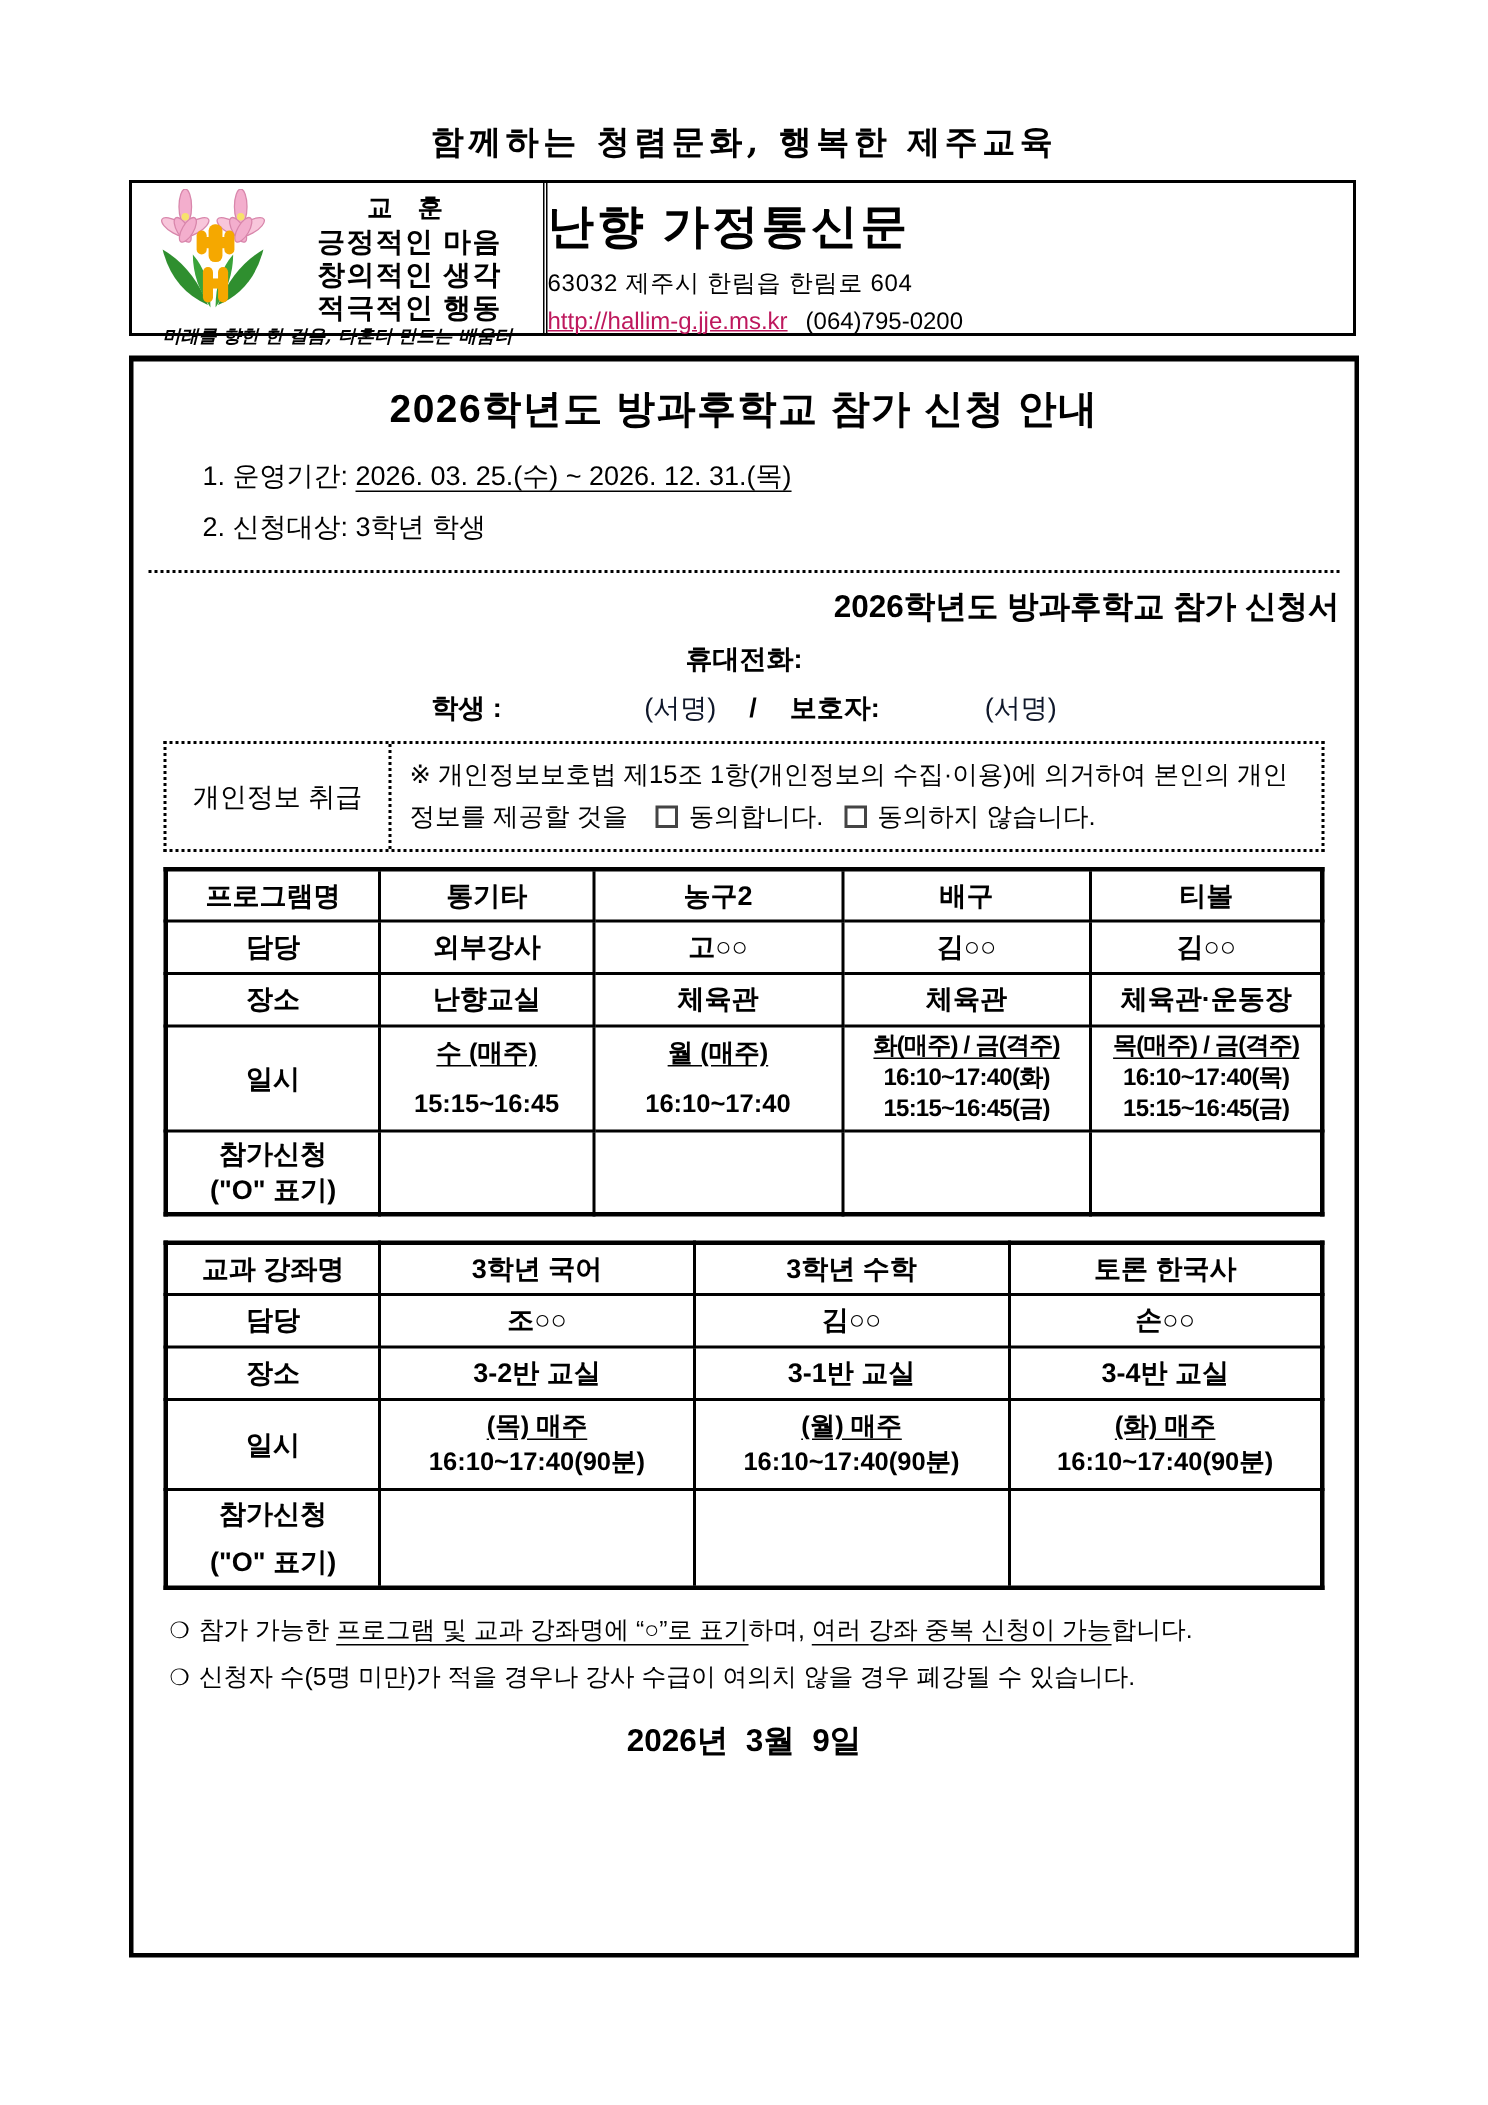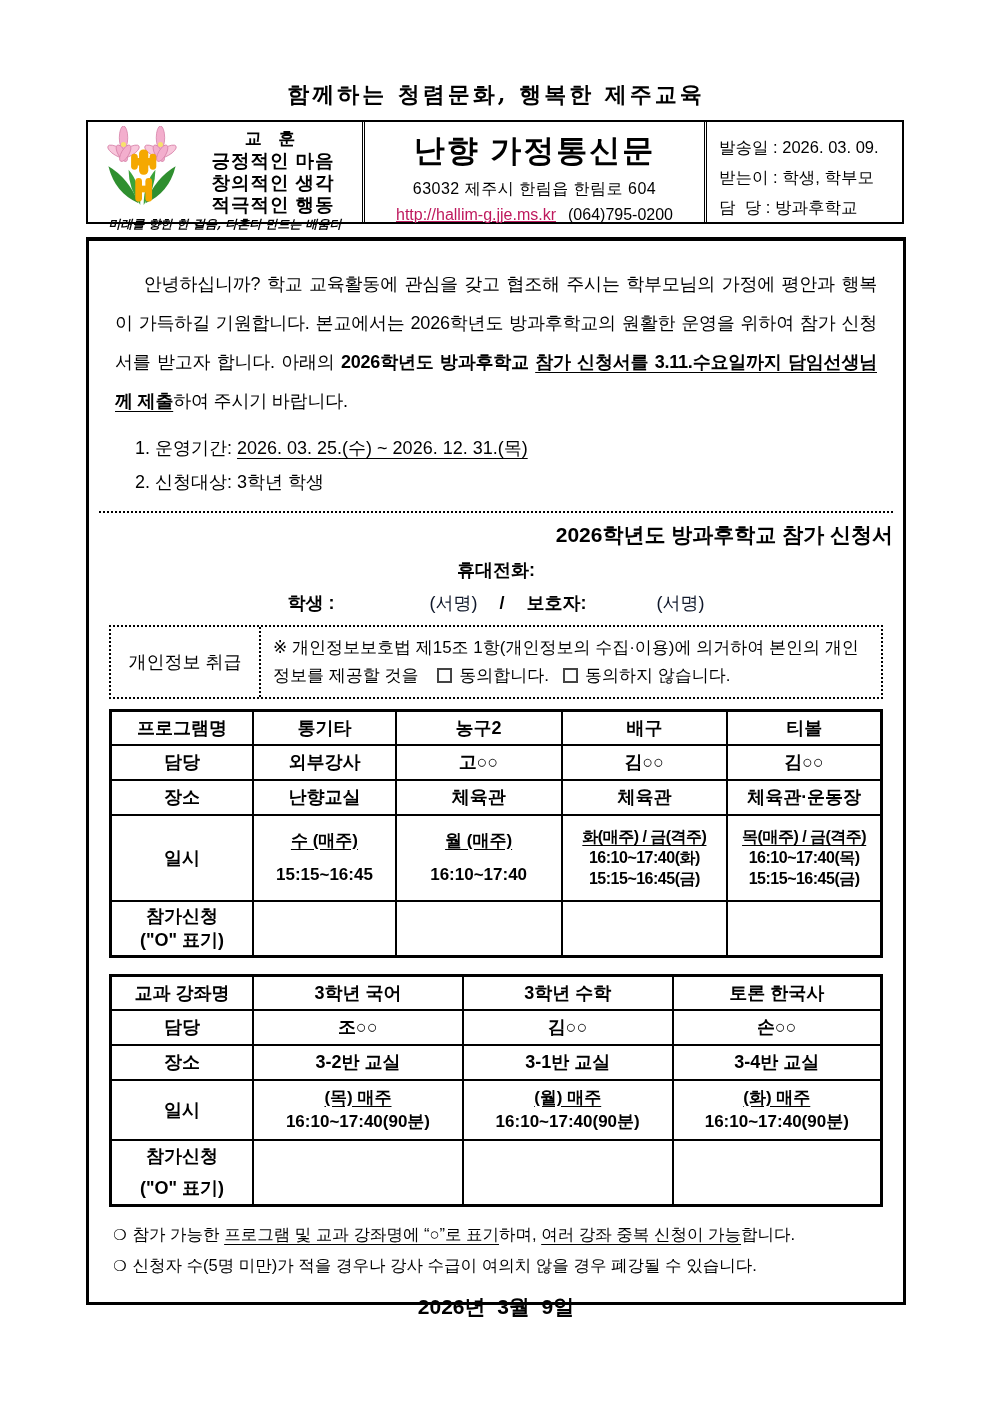--- a/index.html
+++ b/index.html
@@ -23,21 +23,21 @@
     position: absolute; top: 120px; left: 86px; width: 818px; height: 104px;
     border: 2px solid #000; display: flex;
   }
   .mh-cell1 { width: 274px; padding: 4px 6px 2px 6px; display: flex; flex-direction: column; }
   .mh-c1-top { display: flex; flex: 1; }
   .logo-wrap { width: 96px; height: 84px; }
   .motto { flex: 1; text-align: center; padding-top: 1px; }
   .motto-title { font-size: 17px; font-weight: bold; letter-spacing: 6px; }
   .motto-line { font-size: 18.5px; font-weight: bold; line-height: 22px; letter-spacing: 1px; }
   .logo-caption { font-size: 12px; font-weight: bold; font-style: italic; text-align: center; padding-bottom: 2px; font-family: "DejaVu Serif", serif; }
-  .mh-cell2 { width: 342px; border-left: 3px double #000; text-align: center; padding-top: 8px; }
+  .mh-cell2 { width: 342px; border-left: 3px double #000; text-align: left; padding-top: 8px; }
   .mh-title { font-size: 31px; font-weight: bold; letter-spacing: 2px; }
   .mh-address { font-size: 16px; margin-top: 7px; letter-spacing: 0.5px; }
   .mh-linkline { font-size: 16px; margin-top: 6px; }
   .mh-link { color: #be185d; text-decoration: underline; }
   .mh-phone { margin-left: 12px; }
   .mh-cell3 { flex: 1; border-left: 3px double #000; padding: 10px 0 0 12px; }
   .mh-meta { font-size: 16.5px; line-height: 30px; }
   .pre { white-space: pre; }
 
   
@@ -93,21 +93,21 @@
   tr.row-sm td { height: 35px; border-radius: 10px; }
   .sched-cell { padding: 3px 1px; }
   .sched-day { text-decoration: underline; text-underline-offset: 3px; font-size: 17px; line-height: 24px; }
   .sched-time { font-size: 17px; line-height: 24px; }
   .sched-tight .sched-day, .sched-tight .sched-time { font-size: 16px; line-height: 21px; letter-spacing: -0.5px; }
   .sched-gap { height: 10px; }
   .sched-line:empty { display: none; }
   td.apply-label { font-size: 17px; line-height: 24px; }
   tr.row-apply1 td { height: 56px; }
   tr.row-apply2 td { height: 66px; }
-  tr.row-sched1 td { height: 86px; border-radius: 10px; }
+  tr.row-sched1 td { height: 70px; border-radius: 10px; }
   tr.row-sched2 td { height: 60px; }
 
   .notes { margin: 12px 14px 0 14px; font-size: 16.5px; line-height: 31px; }
   .note-bullet { font-size: 15px; margin-right: 6px; font-weight: bold; }
 
   .footer-date { text-align: center; font-size: 21px; font-weight: bold; margin-top: 12px; white-space: pre; }
 </style>
 </head>
 <body>
 
@@ -164,31 +164,26 @@
       </div>
       <div class="logo-caption">미래를 향한 한 걸음, 다혼디 만드는 배움터</div>
     </div>
     <div class="mh-cell2">
       <div class="mh-title">난향 가정통신문</div>
       <div class="mh-address">63032 제주시 한림읍 한림로 604</div>
       <div class="mh-linkline">
         <span class="mh-link">http://hallim-g.jje.ms.kr</span><span class="mh-phone">(064)795-0200</span>
       </div>
     </div>
-    <div class="mh-cell3">
-      <div class="mh-meta">발송일 : 2026. 03. 09.</div>
-      <div class="mh-meta">받는이 : 학생, 학부모</div>
-      <div class="mh-meta pre">담  당 : 방과후학교</div>
-    </div>
   </div>
 
   <div class="main-box">
 
-
-    <div class="notice-para"><span>안녕하십니까? 학교 교육활동에 관심을 갖고 협조해 주시는 학부모님의 가정에 평안과 행복이 가득하길 기원합니다. 본교에서는 2026학년도 방과후학교의 원활한 운영을 위하여 참가 신청서를 받고자 합니다. 아래의 </span><span class="b">2026학년도 방과후학교 </span><span class="bu">참가 신청서를 3.11.수요일까지 담임선생님께 제출</span><span>하여 주시기 바랍니다.</span></div>
+    <div class="notice-title">2026학년도 방과후학교 참가 신청 안내</div>
+
 
     <div class="notice-items">
       <div><span>1. 운영기간: </span><span class="u">2026. 03. 25.(수) ~ 2026. 12. 31.(목)</span></div>
       <div>2. 신청대상: 3학년 학생</div>
     </div>
 
     <div class="dotted-divider"></div>
 
     <div class="form-title">2026학년도 방과후학교 참가 신청서</div>
 

